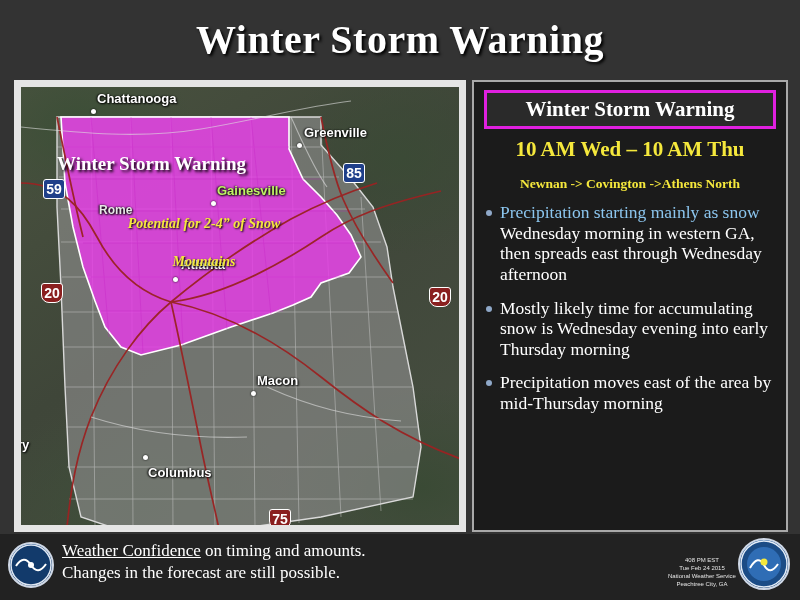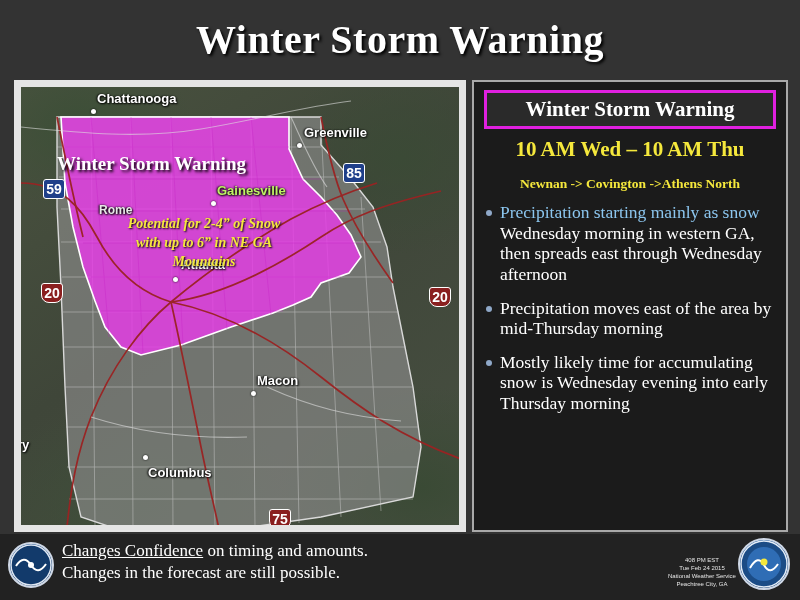--- a/index.html
+++ b/index.html
@@ -306,51 +306,51 @@
 
     <div class="shield" style="left:22px; top:92px;">59</div>
     <div class="shield" style="left:322px; top:76px;">85</div>
     <div class="shield red" style="left:20px; top:196px;">20</div>
     <div class="shield red" style="left:408px; top:200px;">20</div>
     <div class="shield red" style="left:248px; top:422px;">75</div>
 
     <div class="map-warn-label">Winter Storm Warning</div>
     <div class="snow-text">
       <span>Potential for 2-4” of Snow</span><br>
-      <span>with up to 6” in NE GA</span><br>
+      <br>
       <span>Mountains</span>
     </div>
   </div>
 
   <div class="info">
     <div class="info-title-box">
       <div class="info-title">Winter Storm Warning</div>
     </div>
     <div class="info-times">10 AM Wed – 10 AM Thu</div>
     <div class="info-range">Newnan -&gt; Covington -&gt;Athens North</div>
 
     <ul class="bullets">
       <li><span class="hl">Precipitation starting mainly as snow</span><span> Wednesday morning in western GA, then spreads east through Wednesday  afternoon</span></li>
+      <li><span>Mostly likely time for accumulating snow is Wednesday evening into early Thursday morning</span></li>
       <li><span>Precipitation moves east of the area by mid-Thursday morning</span></li>
-      <li><span>Mostly likely time for accumulating snow is Wednesday evening into early Thursday morning</span></li>
     </ul>
   </div>
 
   <div class="footer"></div>
 
   <div class="seal noaa">
     <svg width="42" height="42" viewBox="0 0 42 42">
       <circle cx="21" cy="21" r="20" fill="#123a6b" stroke="#dfe7f2" stroke-width="1.5"></circle>
       <path d="M6 22 Q14 10 21 21 Q28 32 36 20" stroke="#ffffff" stroke-width="2" fill="none"></path>
       <circle cx="21" cy="21" r="3" fill="#ffffff"></circle>
     </svg>
   </div>
 
   <div class="footer-text">
-    <span class="u">Changes Confidence</span><span> on timing and amounts.</span><br>
+    <span class="u">Weather Confidence</span><span> on timing and amounts.</span><br>
     <span>Changes in the forecast are still possible.</span>
   </div>
 
   <div class="seal nws">
     <svg width="48" height="48" viewBox="0 0 48 48">
       <circle cx="24" cy="24" r="23" fill="#1b4c86" stroke="#e4ecf6" stroke-width="1.5"></circle>
       <circle cx="24" cy="24" r="17" fill="#2f6db5"></circle>
       <path d="M10 28 Q18 14 24 25 Q30 36 38 24" stroke="#ffffff" stroke-width="2" fill="none"></path>
       <circle cx="24" cy="22" r="3.5" fill="#f5e83c"></circle>
     </svg>

